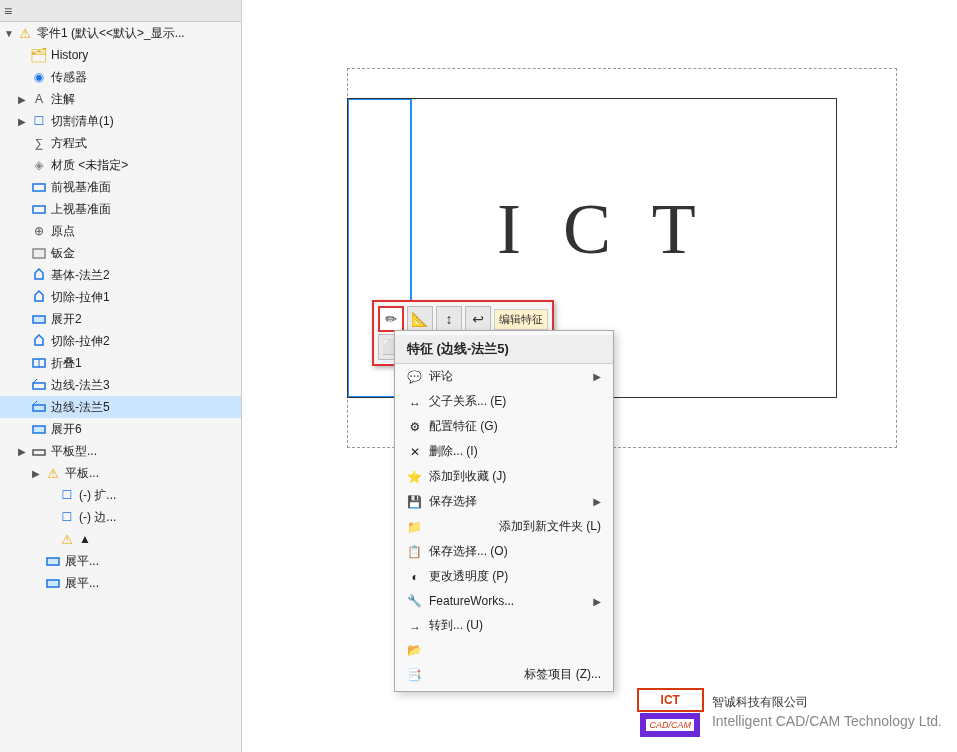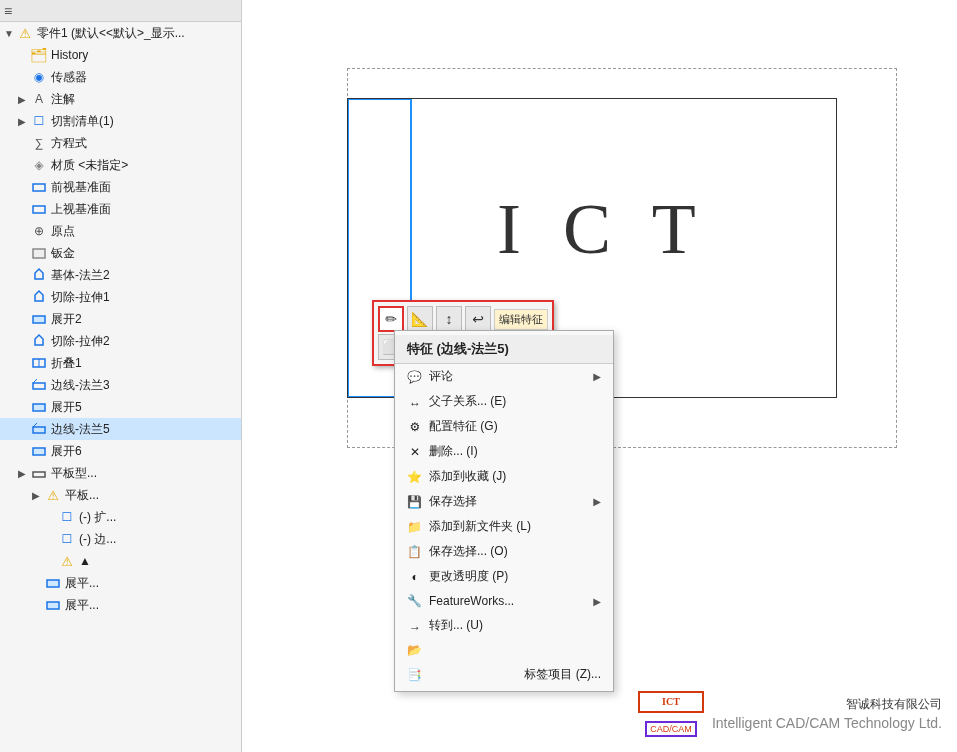--- a/index.html
+++ b/index.html
@@ -241,32 +241,31 @@
       bottom: 15px;
       right: 15px;
       display: flex;
       align-items: center;
       gap: 8px;
     }
 
     .watermark-logo {
       border: 2px solid #d4380d;
       padding: 4px 22px;
-      font-size: 10px;
+      font-size: 12px;
       font-weight: bold;
       color: #d4380d;
-      font-family: Liberation Serif, serif;
+      font-family: Liberation Sans, sans-serif;
       line-height: 1;
     }
 
     .watermark-text {
       font-size: 11px;
       color: #555;
       line-height: 1.5;
-      text-align: right;
     }
 
     .watermark-text .company-cn {
       font-size: 12px;
       color: #333;
     }
   </style>
 </head>
 <body>
 
@@ -423,30 +422,20 @@
       <div class="tree-item">
         <span style="width: 14px; display: inline-block;"></span>
         <span class="expand-arrow"></span>
         <span class="icon">
           <svg width="16" height="16" viewBox="0 0 16 16">
             <rect x="2" y="6" width="12" height="6" fill="none" stroke="#1a73e8" stroke-width="1.5"></rect>
             <line x1="2" y1="6" x2="6" y2="2" stroke="#1a73e8" stroke-width="1"></line>
           </svg>
         </span>
         <span class="label">边线-法兰3</span>
-      </div>
-      <div class="tree-item">
-        <span style="width: 14px; display: inline-block;"></span>
-        <span class="expand-arrow"></span>
-        <span class="icon">
-          <svg width="16" height="16" viewBox="0 0 16 16">
-            <rect x="2" y="5" width="12" height="7" fill="#d0e8ff" stroke="#1a73e8" stroke-width="1.5"></rect>
-          </svg>
-        </span>
-        <span class="label">展开5</span>
       </div>
       <div class="tree-item selected">
         <span style="width: 14px; display: inline-block;"></span>
         <span class="expand-arrow"></span>
         <span class="icon">
           <svg width="16" height="16" viewBox="0 0 16 16">
             <rect x="2" y="6" width="12" height="6" fill="none" stroke="#1a73e8" stroke-width="1.5"></rect>
             <line x1="2" y1="6" x2="6" y2="2" stroke="#1a73e8" stroke-width="1"></line>
           </svg>
         </span>
@@ -579,21 +568,21 @@
         <span class="ctx-icon">⭐</span>
         <span style="flex: 1 1 0%;">添加到收藏 (J)</span>
       </div>
       <div class="ctx-item">
         <span class="ctx-icon">💾</span>
         <span style="flex: 1 1 0%;">保存选择</span>
         <span class="ctx-arrow">▶</span>
       </div>
       <div class="ctx-item">
         <span class="ctx-icon">📁</span>
-        <span style="flex: 1 1 0%;">添加到新文件夹 (L)</span>
+        <span style="flex: 1 1 0%; text-align: right;">添加到新文件夹 (L)</span>
       </div>
       <div class="ctx-item">
         <span class="ctx-icon">📋</span>
         <span style="flex: 1 1 0%;">保存选择... (O)</span>
       </div>
       <div class="ctx-item">
         <span class="ctx-icon">◐</span>
         <span style="flex: 1 1 0%;">更改透明度 (P)</span>
       </div>
       <div class="ctx-item">
@@ -610,21 +599,21 @@
       </div>
       <div class="ctx-item">
         <span class="ctx-icon">📑</span>
         <span style="flex: 1 1 0%; text-align: right;">标签项目 (Z)...</span>
       </div>
     </div>
 
   <div class="watermark">
     <div style="display:flex;flex-direction:column;align-items:center;">
       <div class="watermark-logo">ICT</div>
-      <div style="font-size:9px;color:#d4380d;border:2px solid #6d28d9;padding:1px 3px;margin-top:8px;">CAD/CAM</div>
+      <div style="font-size:9px;color:#d4380d;border:6px solid #6d28d9;padding:1px 3px;margin-top:1px;font-style:italic;">CAD/CAM</div>
     </div>
     <div class="watermark-text">
       <div class="company-cn">智诚科技有限公司</div>
       <div style="font-size:14px;color:#888;">Intelligent CAD/CAM Technology Ltd.</div>
     </div>
   </div>
 
 </div>
 
 </body></html>

